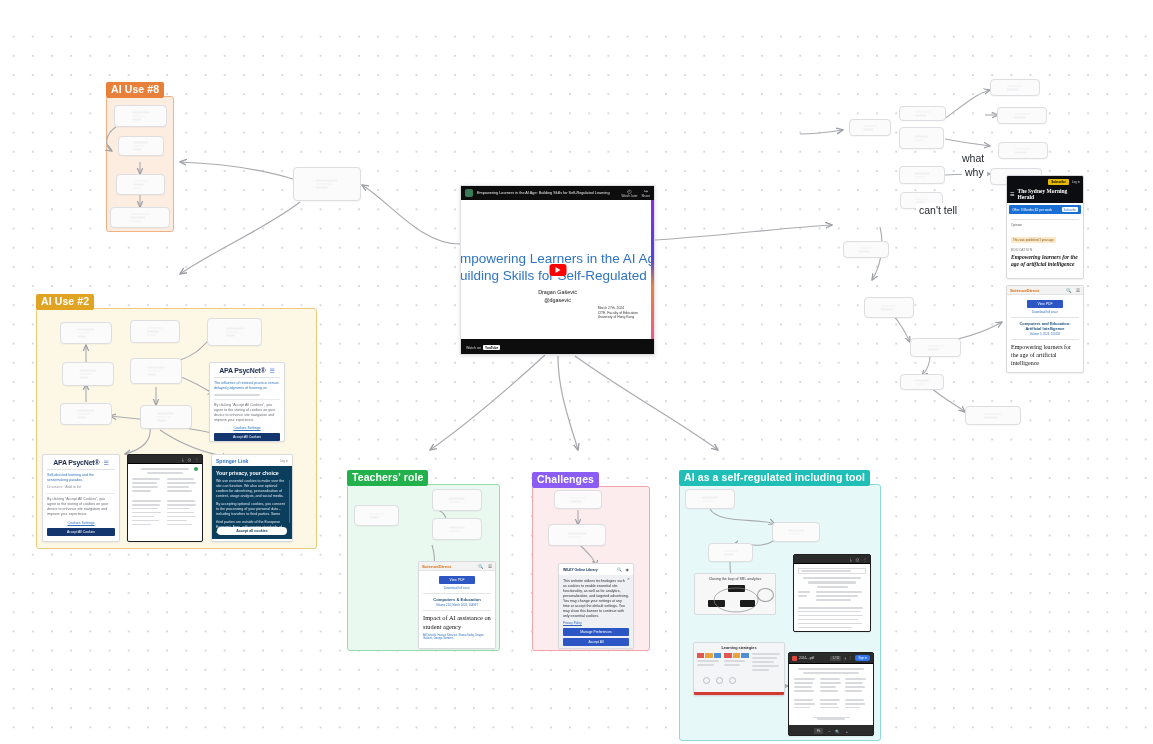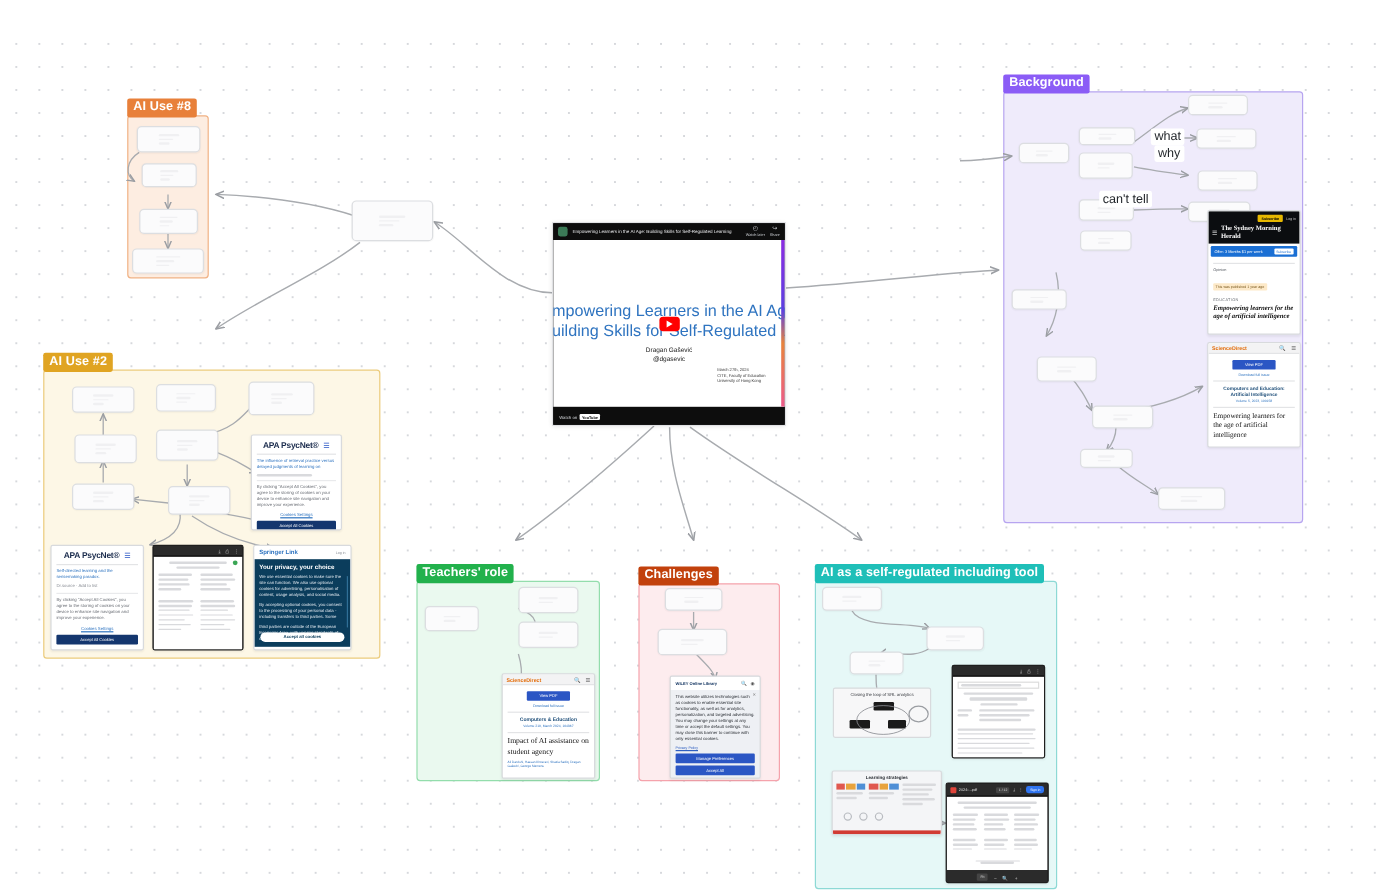--- a/index.html
+++ b/index.html
@@ -57,21 +57,21 @@
     width: 34%; display: flex; flex-direction: column; gap: 2px; opacity: .5;
   }
   .node .ph i { display: block; height: 1.6px; background: #e6e7ea; border-radius: 1px; }
   .node .ph i:nth-child(2) { width: 75%; }
   .node .ph i:nth-child(3) { width: 55%; }
 
   
   .edge-label {
     position: absolute; background: #fff; color: #1f2328;
     font-size: 10.5px; padding: 1px 3px; border-radius: 2px; z-index: 12;
-    white-space: nowrap; line-height: 12px;
+    white-space: nowrap; line-height: 12px; margin-top: 44px;
   }
 
   
   .thumb {
     position: absolute; background: #fff; border: 1px solid #d8dadd;
     border-radius: 2px; overflow: hidden; z-index: 9;
     box-shadow: 0 1px 2px rgba(0,0,0,0.06);
   }
   .thumb-dark { background: #1f1f1f; border-color: #1f1f1f; }
   .t-bar { height: 9px; background: #f3f3f4; border-bottom: 1px solid #e3e4e6;
@@ -435,23 +435,20 @@
       </div>
 
       <div class="v-bottom">
         <div class="v-watch">
           <span>Watch on</span>
           <span class="yt-pill">YouTube</span>
         </div>
       </div>
     </div>
 
-    <div class="frame" style="left:836px; top:54px; width:250px; height:360px; background:#EFEBFB; border:1px solid #B7A5F0;">
-      <div class="frame-label" style="background:#8B5CF6;">Background</div>
-    </div>
     <div class="node" style="left:849px; top:97px; width:42px; height:17px;">
         <div class="ph">
           <i></i>
           <i></i>
         </div>
       </div>
     <div class="node" style="left:899px; top:84px; width:47px; height:15px;">
         <div class="ph">
           <i></i>
           <i></i>
@@ -613,21 +610,21 @@
         <div style="height:1px;background:#e3e4e6;margin:3px 0;"></div>
         <div style="font-size:4.2px;font-weight:700;color:#23527c;text-align:center;">Computers &amp; Education</div>
         <div style="font-size:2.8px;color:#2f74c0;text-align:center;margin-top:1px;">Volume 210, March 2024, 104967</div>
         <div style="height:1px;background:#e3e4e6;margin:3px 0;"></div>
         <div style="font-size:6.4px;font-family:'Liberation Serif',serif;color:#111;line-height:8.5px;">Impact of AI assistance on student agency</div>
         <div style="font-size:2.6px;color:#2f74c0;margin-top:3px;">Ali Darvishi, Hassan Khosravi, Shazia Sadiq, Dragan Gašević, George Siemens</div>
       </div>
     </div>
 
     <div class="frame" style="left:532px; top:464px; width:118px; height:165px; background:#FDECEE; border:1px solid #F5A3AC;">
-      <div class="frame-label" style="background:#c2410c;">Challenges</div>
+      <div class="frame-label" style="background:#8b5cf6;">Challenges</div>
     </div>
     <div class="node" style="left:554px; top:468px; width:48px; height:19px;">
         <div class="ph">
           <i></i>
           <i></i>
         </div>
       </div>
     <div class="node" style="left:548px; top:502px; width:58px; height:22px;">
         <div class="ph">
           <i></i>

